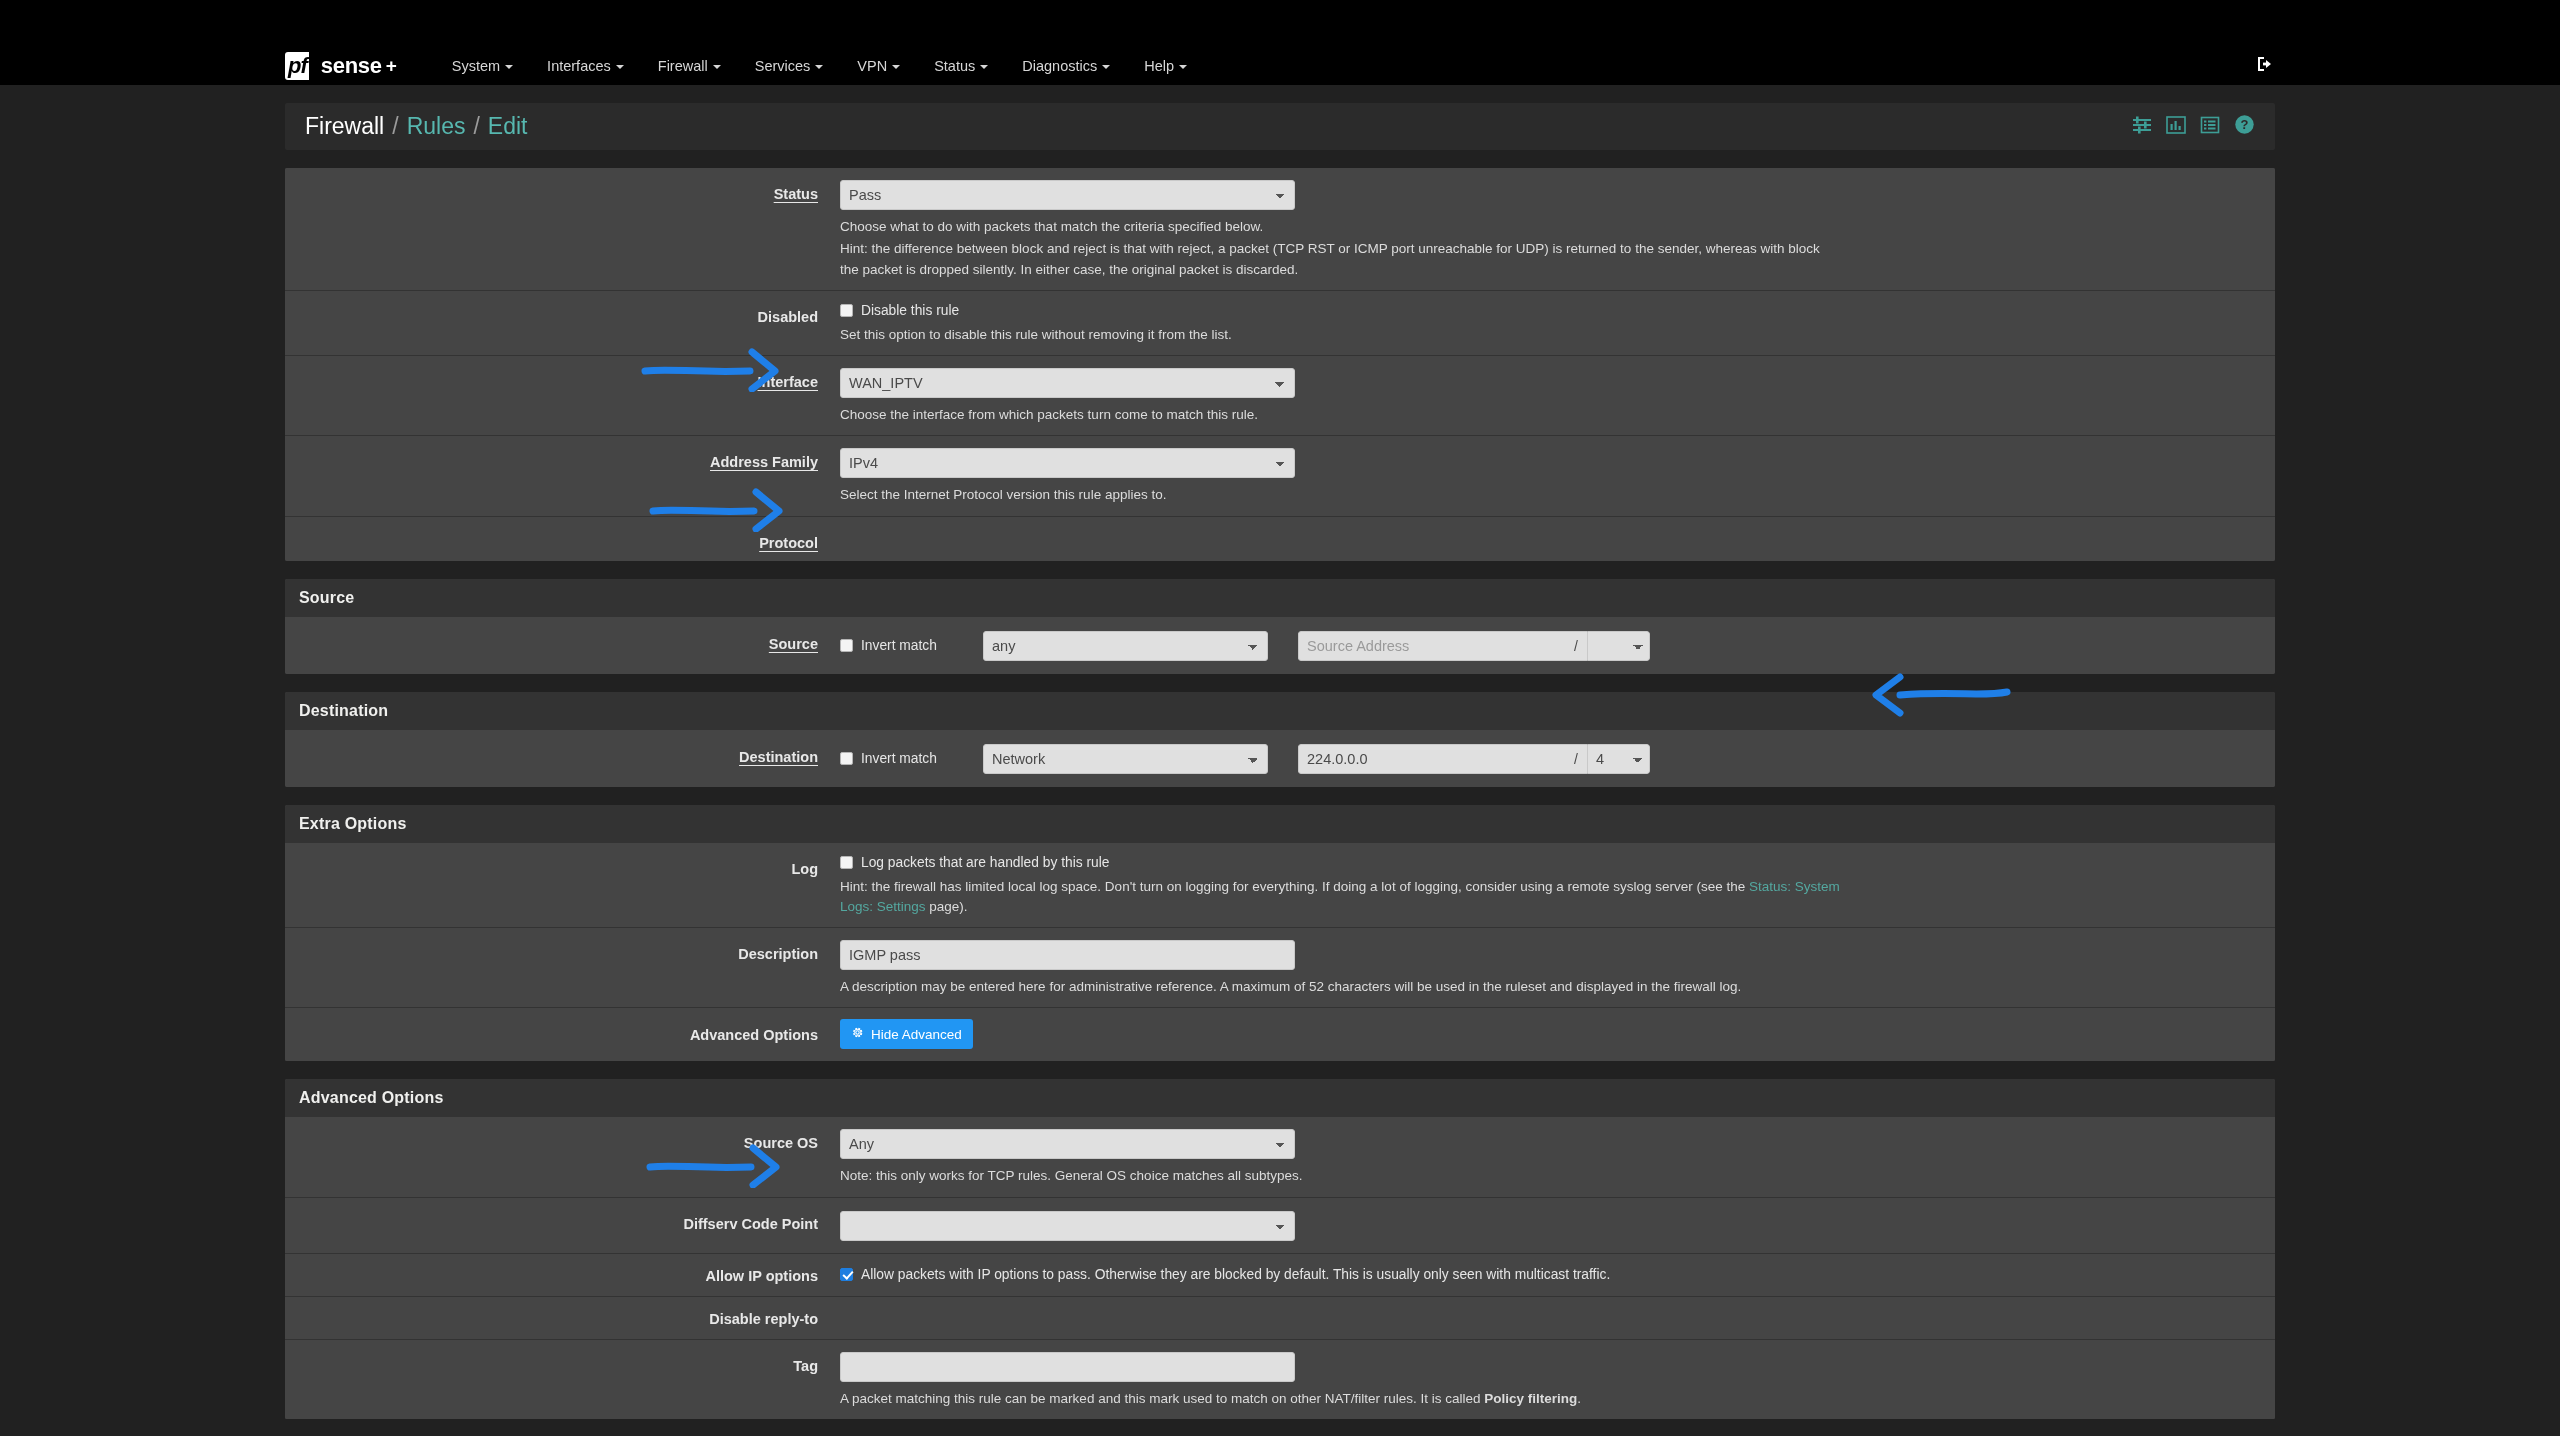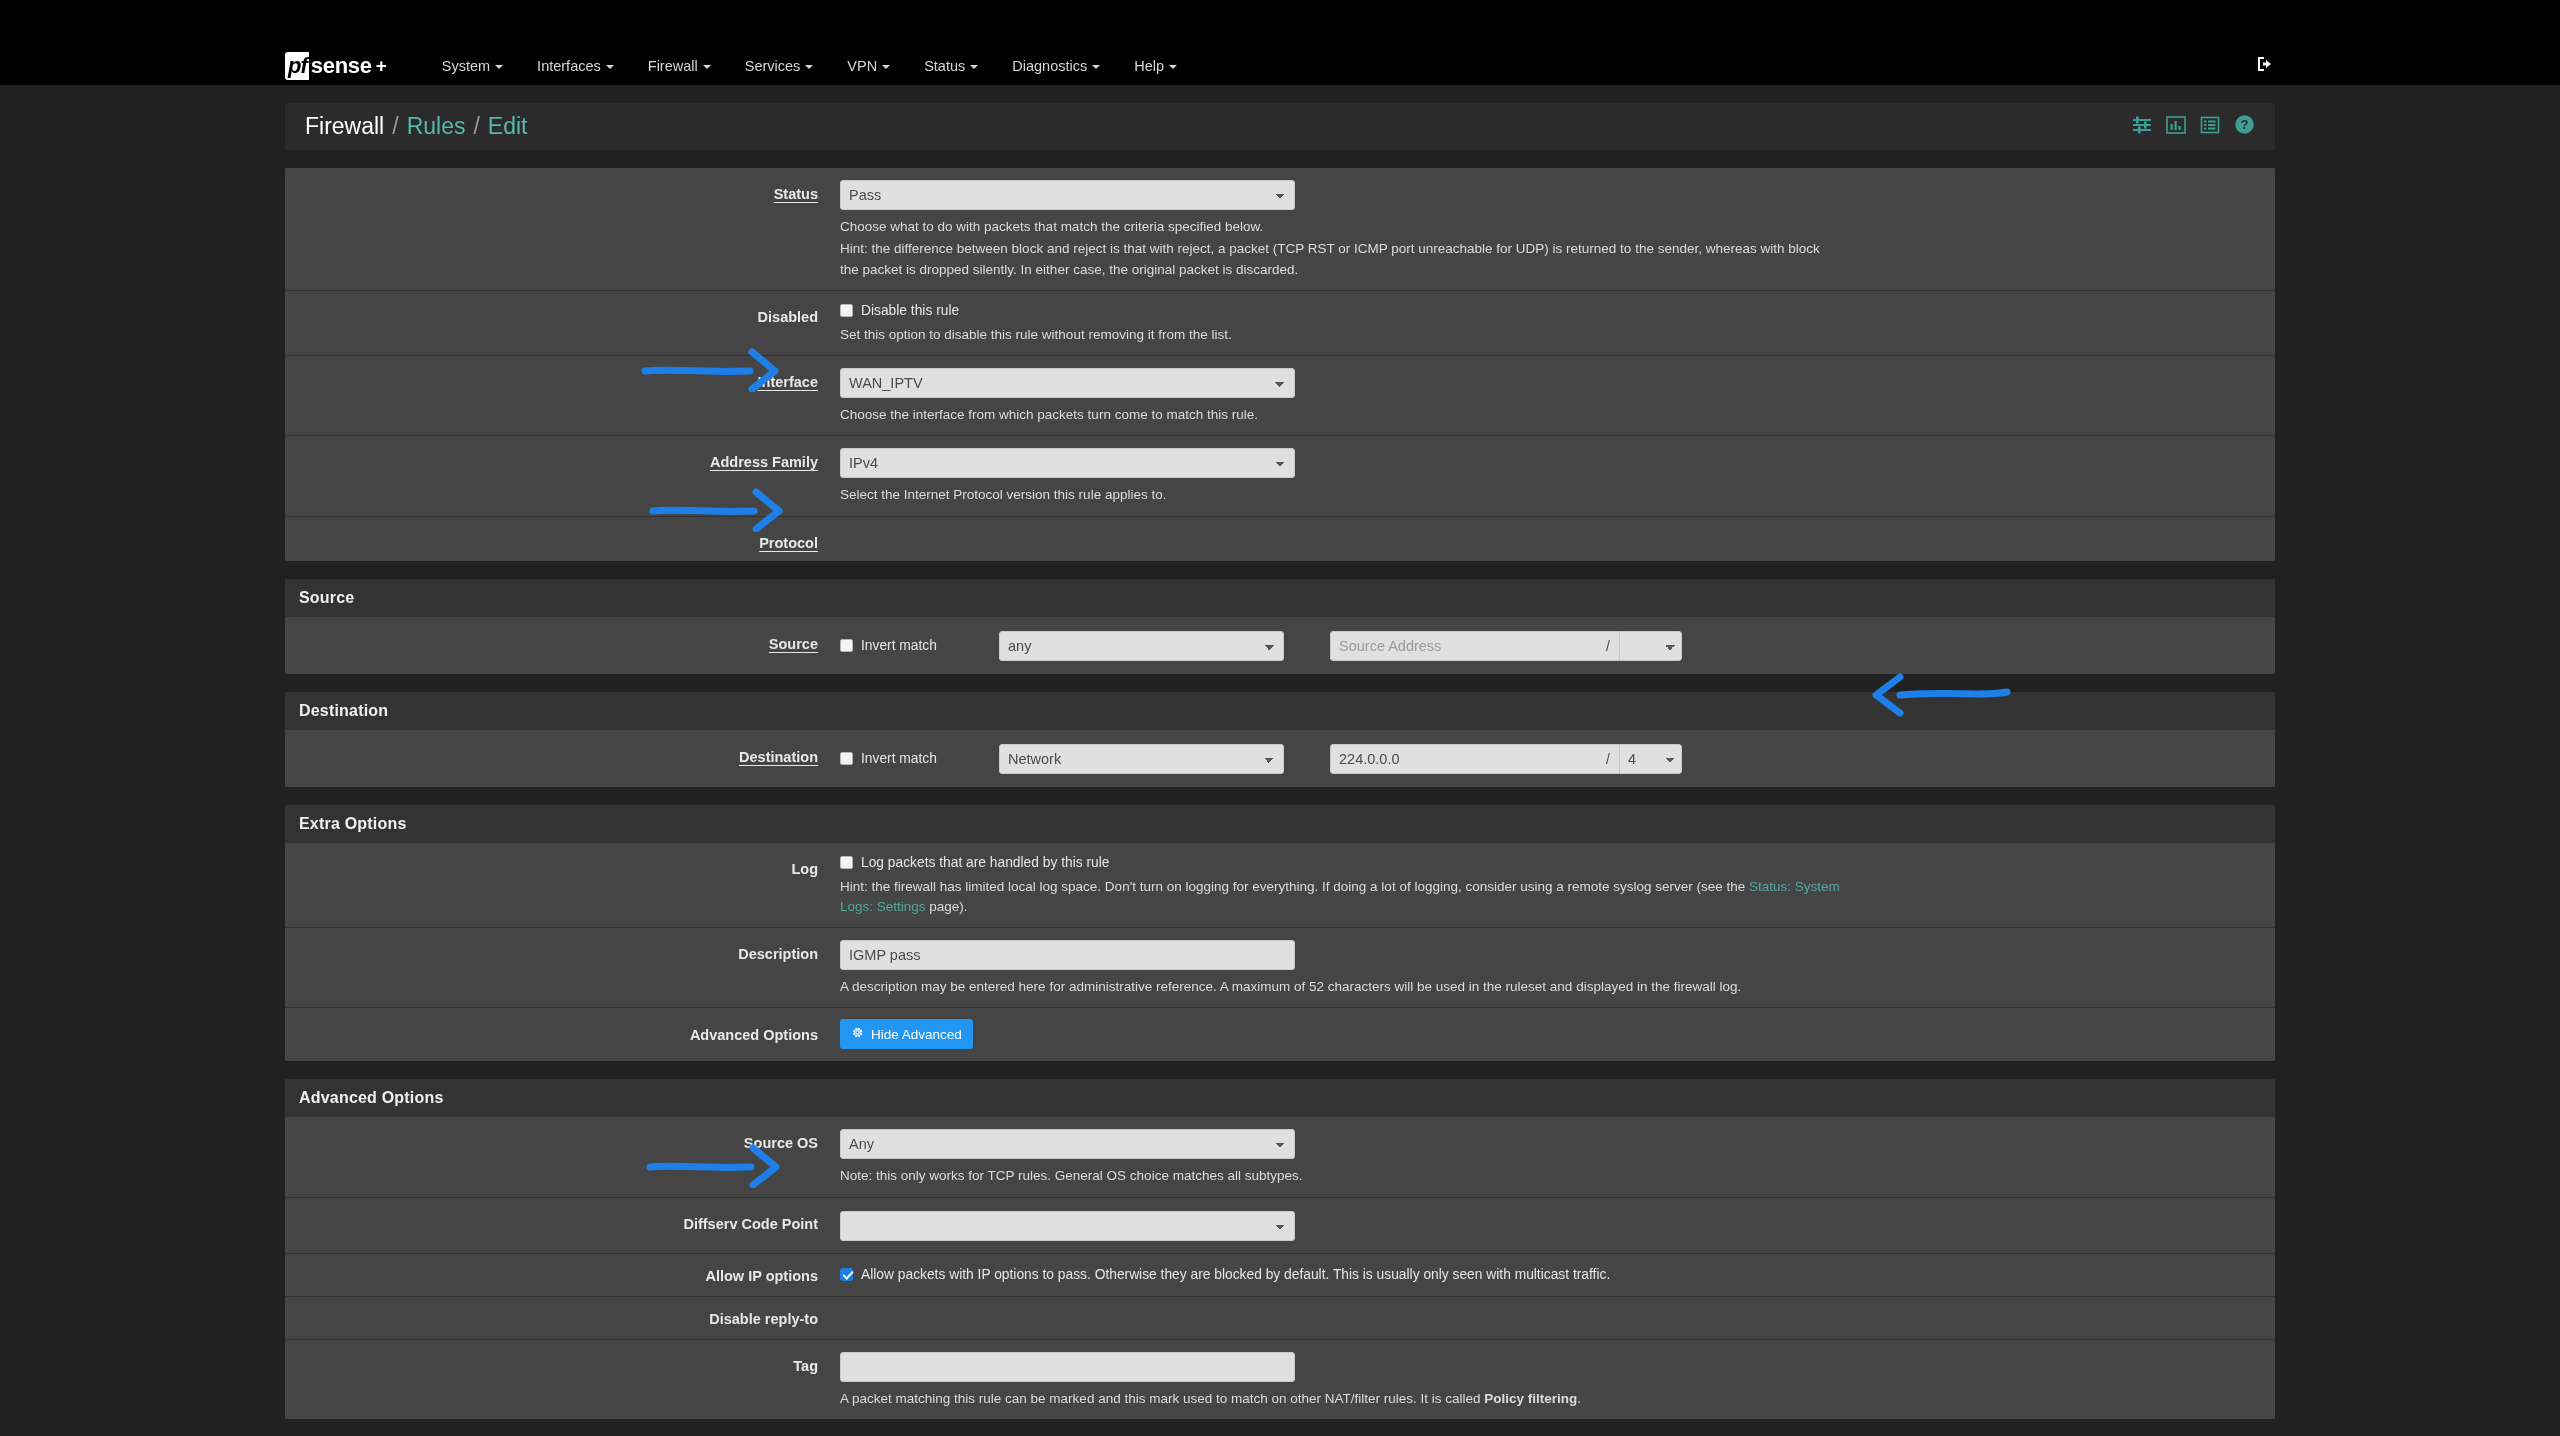--- a/index.html
+++ b/index.html
@@ -48,21 +48,21 @@
     line-height: 1;
     padding: 3px 2px 3px 3px;
     border-radius: 3px 0 0 3px;
     letter-spacing: -1px;
   }
   .brand-sense {
     color: #fff;
     font-weight: bold;
     font-size: 22px;
     line-height: 1;
-    padding-left: 2px;
+    padding-left: 12px;
     letter-spacing: -0.3px;
   }
   .brand-plus {
     color: #fff;
     font-weight: bold;
     font-size: 19px;
     margin-left: 4px;
   }
   .nav-item {
     color: #d6d6d6;
@@ -223,21 +223,21 @@
     border: solid #fff;
     border-width: 0 2px 2px 0;
     transform: rotate(42deg);
   }
   .chk-text { font-size: 13.8px; color: #e6e6e6; }
 
   
   .addr-row {
     display: flex;
     align-items: center;
-    gap: 16px;
+    gap: 0;
   }
   .invert-wrap { width: 143px; display: flex; align-items: center; gap: 8px; }
   .type-sel { width: 285px; }
   .addr-group {
     display: flex;
     margin-left: 30px;
     border-radius: 3px;
     overflow: hidden;
   }
   .addr-group input.inp {

